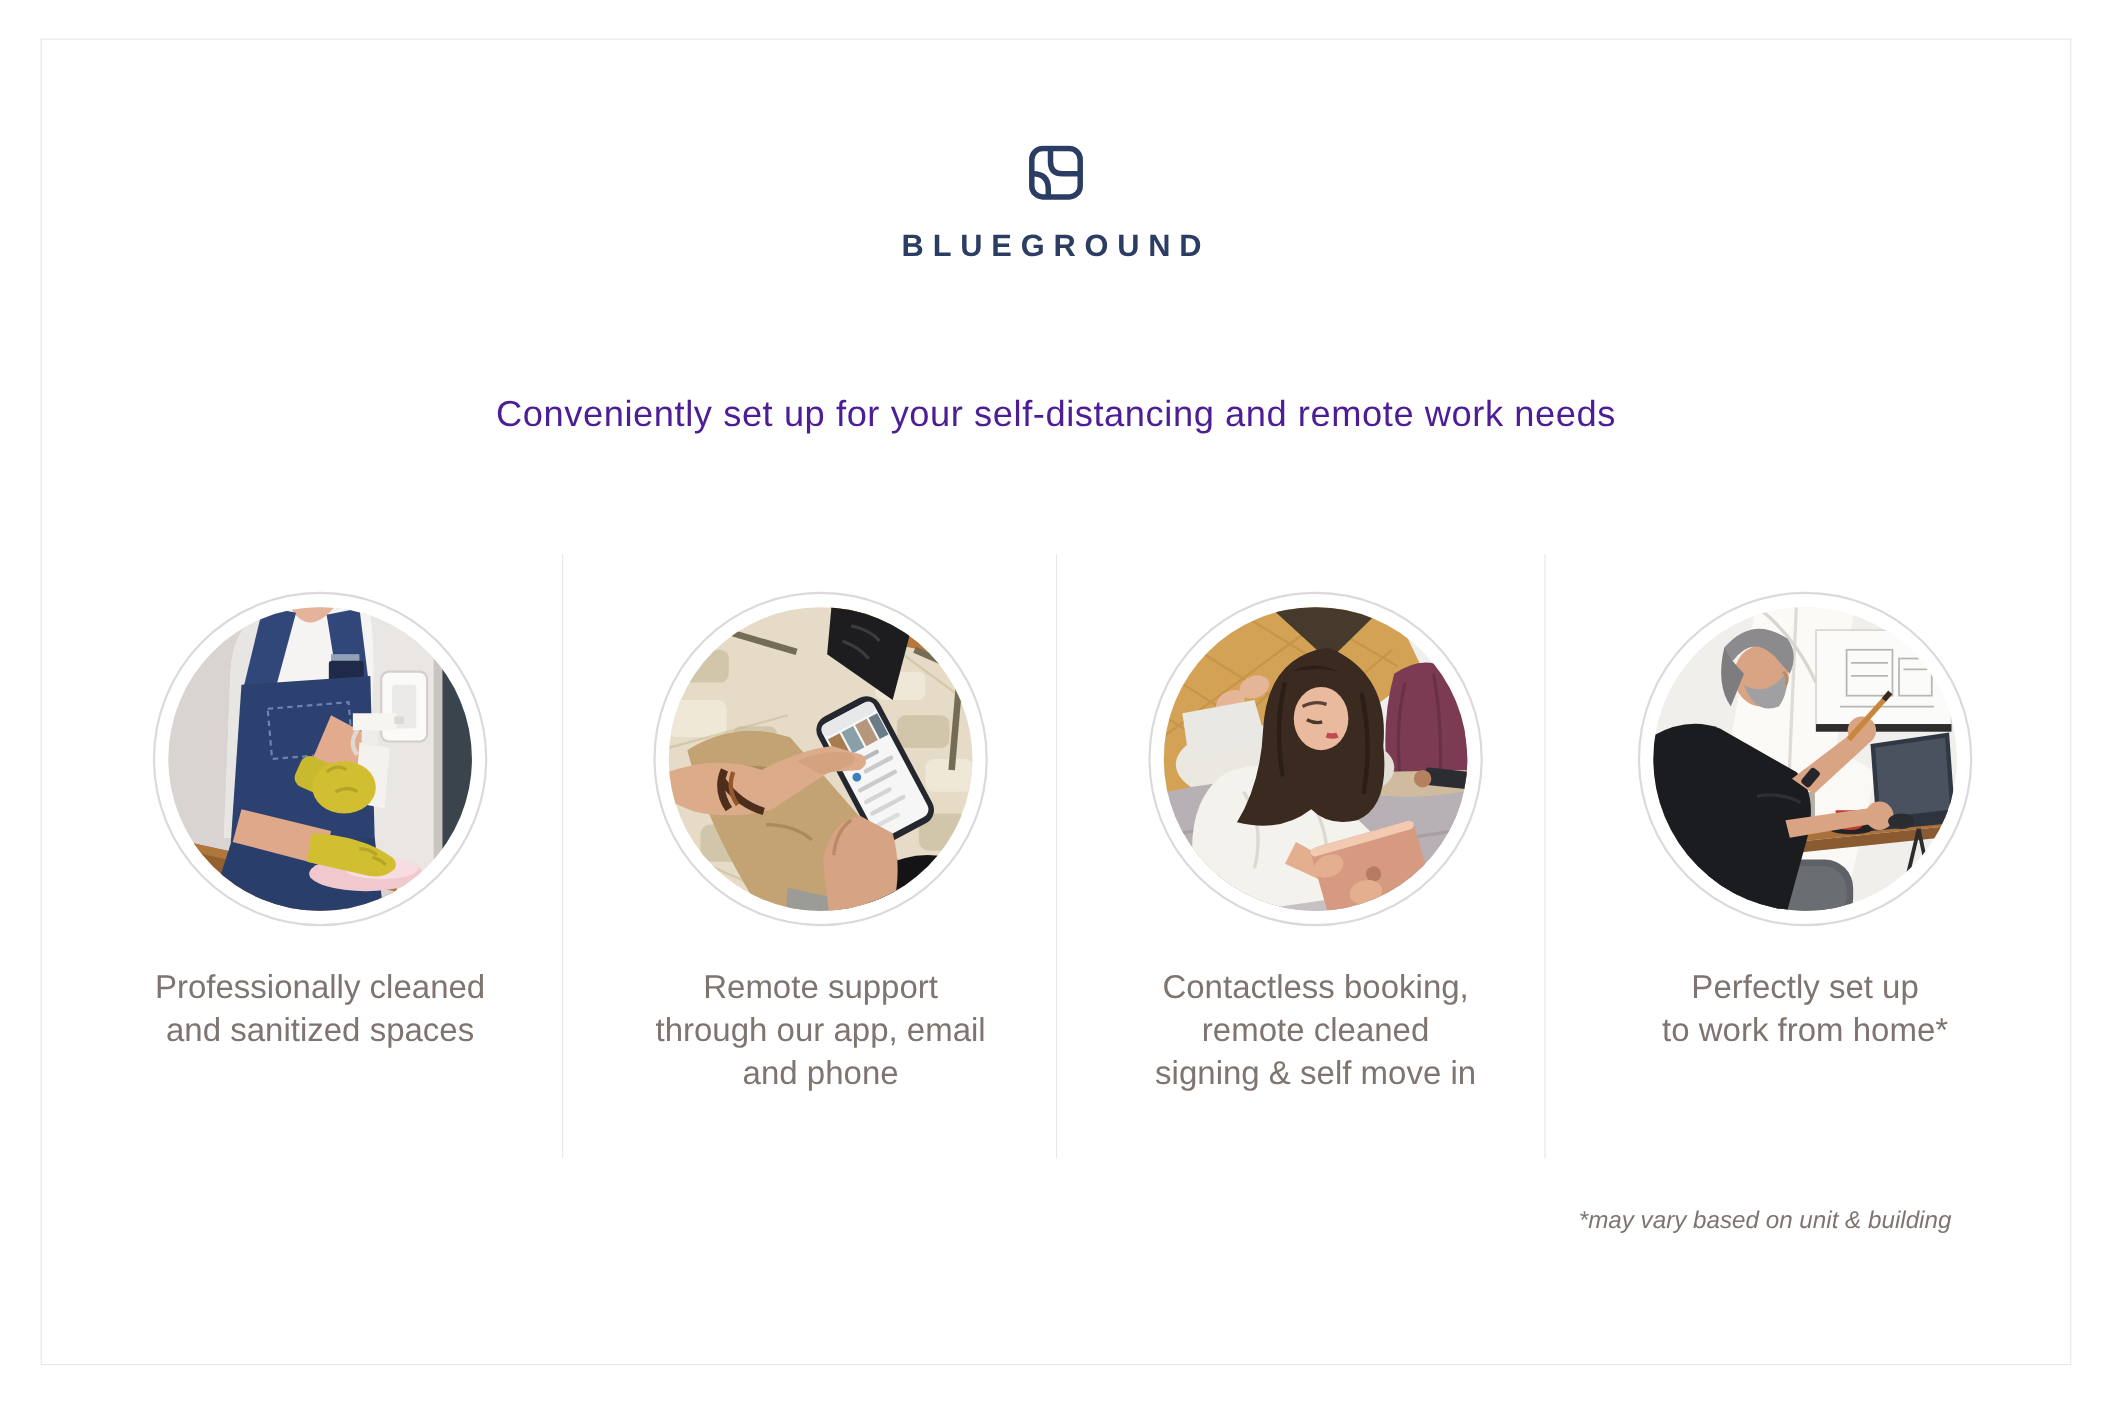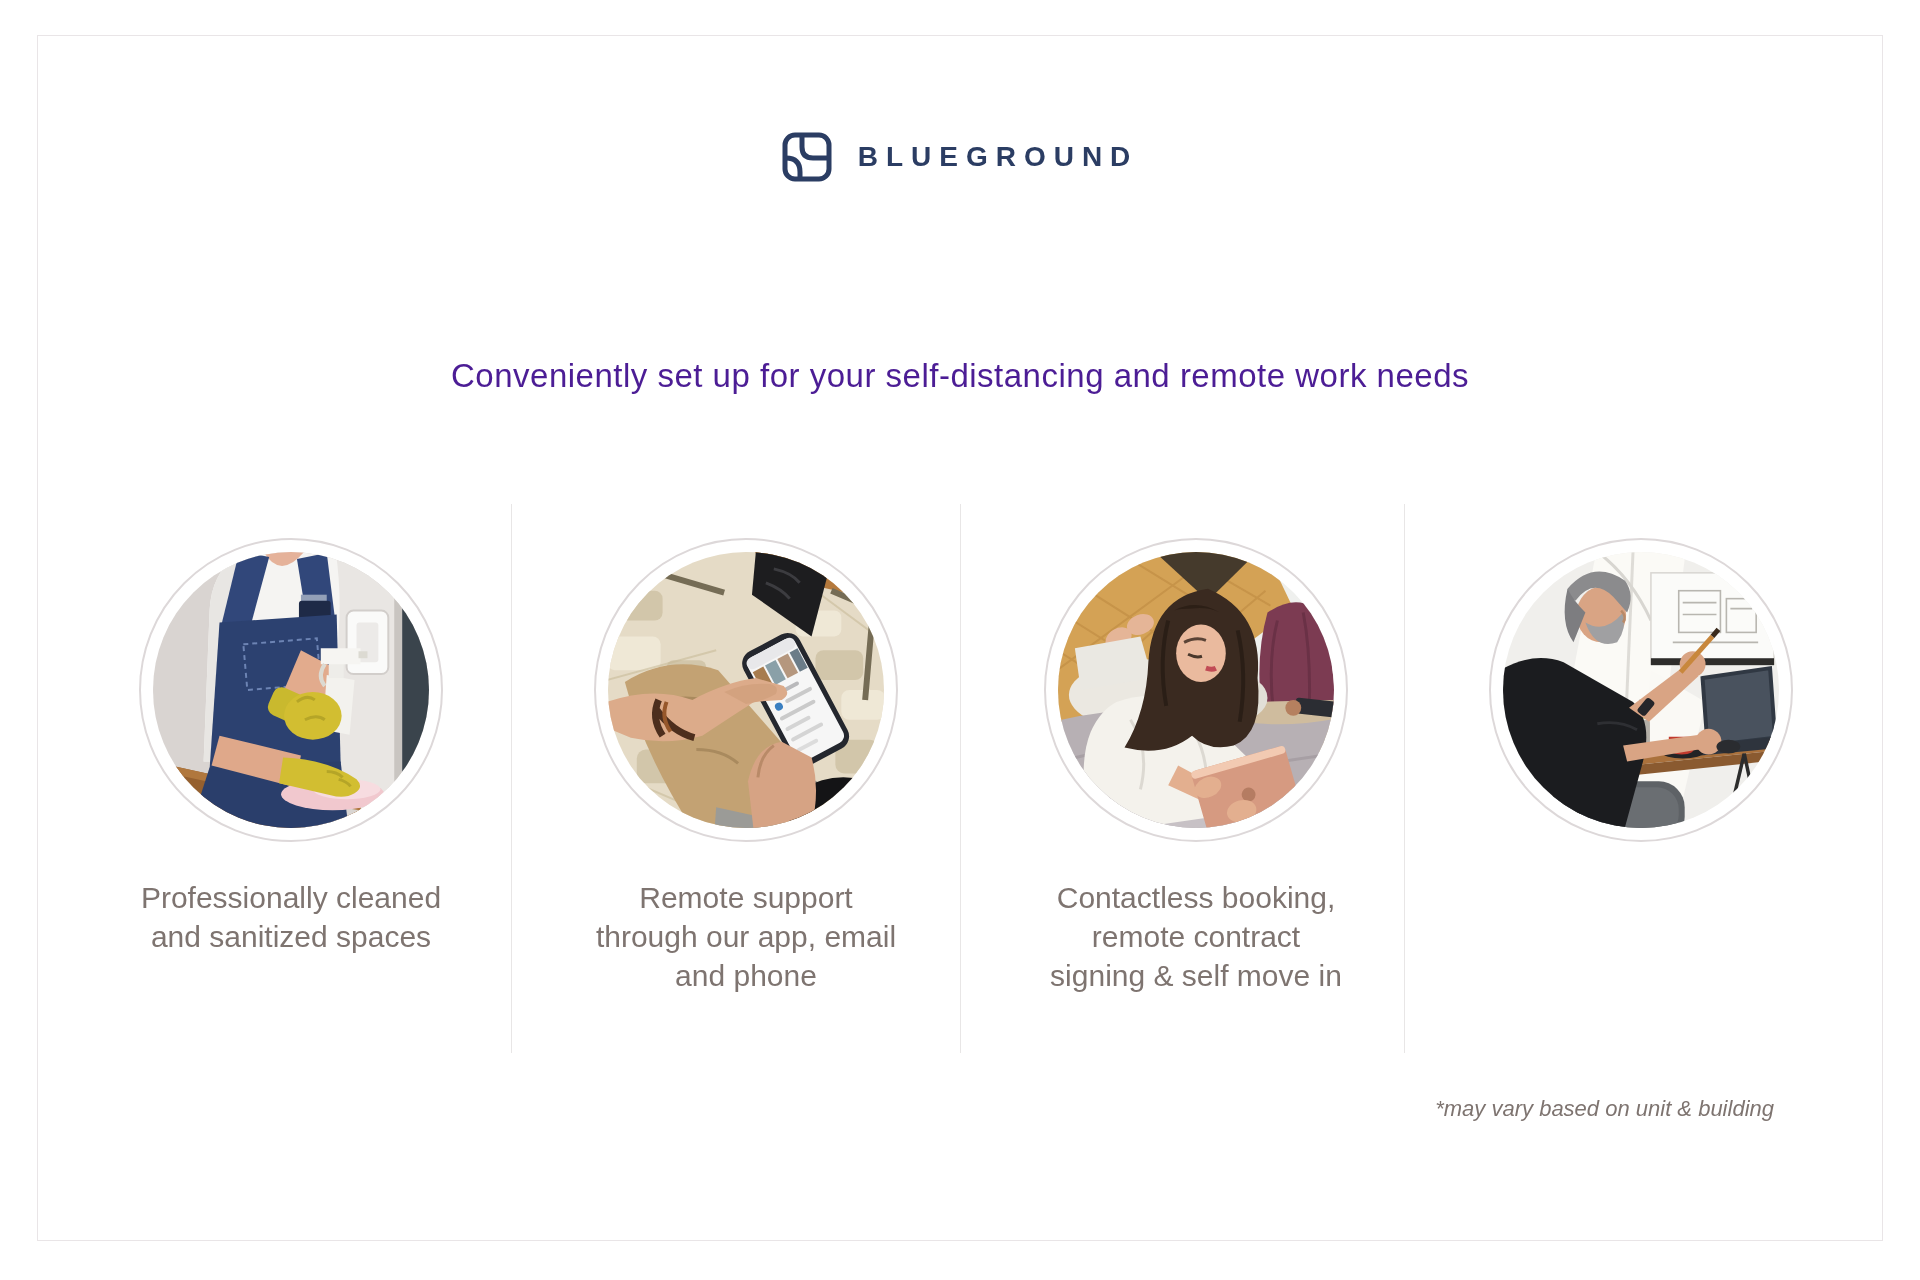--- a/index.html
+++ b/index.html
@@ -1,21 +1,21 @@
 <!DOCTYPE html>
 <html><head>
 <meta charset="utf-8">
 <style>
   * { margin:0; padding:0; box-sizing:border-box; }
   html,body { width:1920px; height:1280px; background:#ffffff; font-family:"Liberation Sans", sans-serif; overflow:hidden; }
   .stage { position:relative; width:1920px; height:1280px; background:#ffffff; }
   .card { position:absolute; left:37px; top:35px; width:1846px; height:1206px; border:1px solid #e9e5e7; background:#ffffff; }
 
   
-  .logo-row { position:absolute; top:96px; left:0; right:0; display:flex; justify-content:center; align-items:center; gap:26px; }
+  .logo-row { position:absolute; top:96px; left:0; right:0; display:flex; justify-content:center; align-items:center; gap:26px;flex-direction:column; }
   .logo-mark { width:50px; height:50px; flex:0 0 auto; }
   .brand-name { color:#2b3d63; font-size:28px; font-weight:700; letter-spacing:8px; }
 
   
   .headline { position:absolute; top:234px; left:0; right:0; text-align:center;
               color:#2b3d63; font-size:48px; font-weight:800; letter-spacing:4px; }
   .subhead  { position:absolute; top:321px; left:0; right:0; text-align:center;
               color:#4c1d95; font-size:33px; font-weight:400; letter-spacing:0.5px; }
 
   
@@ -230,21 +230,21 @@
               <rect x="142" y="208" width="98" height="8" rx="4" fill="#f2cab2"></rect>
               <circle cx="192" cy="246" r="7" fill="#b57c62"></circle>
             </g>
             <ellipse cx="152" cy="238" rx="14" ry="10" fill="#e3af8f" transform="rotate(-24 152 238)"></ellipse>
             <ellipse cx="186" cy="262" rx="15" ry="11" fill="#e3af8f" transform="rotate(-14 186 262)"></ellipse>
           </g>
         </svg>
       </div>
       <div class="caption">
         <span>Contactless booking,</span>
-        <span>remote contract</span>
+        <span>remote cleaned</span>
         <span>signing &amp; self move in</span>
       </div>
     </div>
 
     <div class="feature f4">
       <div class="photo-ring">
         <svg viewBox="0 0 280 280">
           <defs>
               <clipPath id="c4">
                 <circle cx="140" cy="140" r="139"></circle>
@@ -301,17 +301,21 @@
             <circle cx="208" cy="192" r="13" fill="#d9a484"></circle>
             <ellipse cx="228" cy="197" rx="12" ry="7" fill="#2a2c30"></ellipse>
             <ellipse cx="100" cy="64" rx="25" ry="28" fill="#d9a484"></ellipse>
             <path d="M66 38 Q92 8 124 30 Q134 44 126 62 L112 46 Q92 26 74 50 Q66 46 66 38 Z" fill="#8b8b8d"></path>
             <path d="M66 38 Q58 72 72 92 L84 62 Q72 50 66 38 Z" fill="#7d7d80"></path>
             <path d="M84 72 Q94 100 116 92 Q126 78 122 62 Q104 84 84 72 Z" fill="#a0a0a2"></path>
             <path d="M120 60 q6 6 2 12" stroke="#b98a68" stroke-width="2.5" fill="none"></path>
           </g>
         </svg>
       </div>
+      <div class="caption">
+        <span>Perfectly set up</span>
+        <span>to work from home*</span>
+      </div>
     </div>
 
     <div class="footnote">*may vary based on unit &amp; building</div>
   </div>
 </div>
 
 </body></html>

